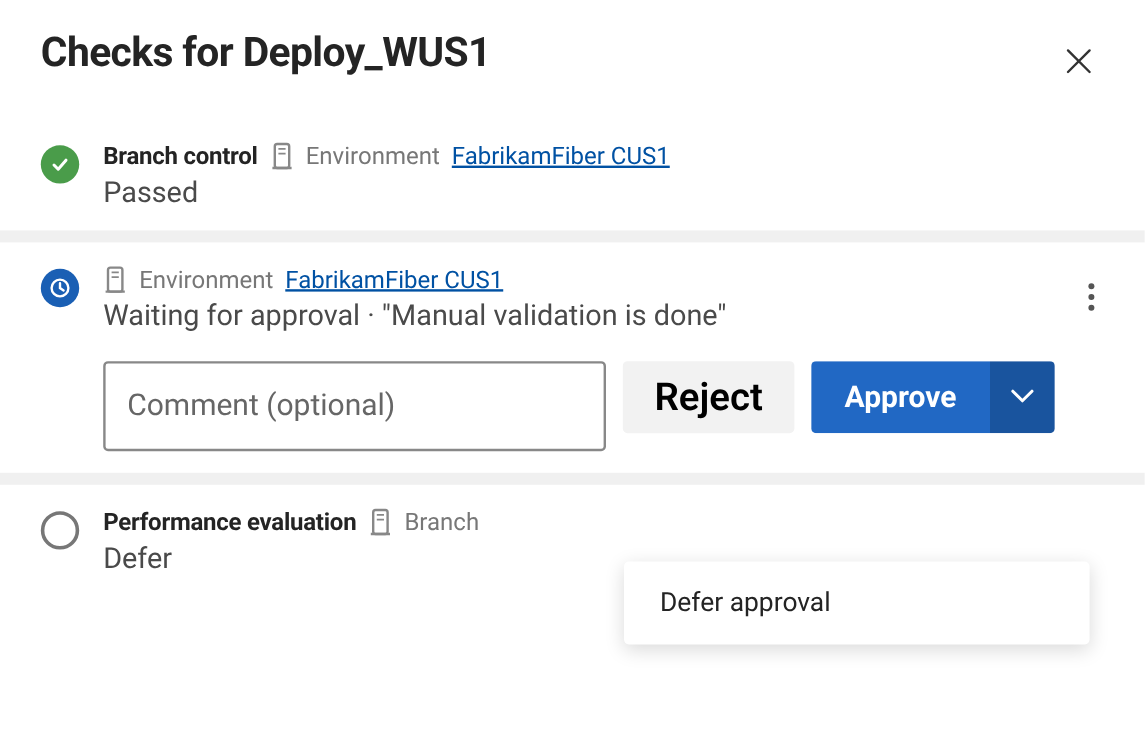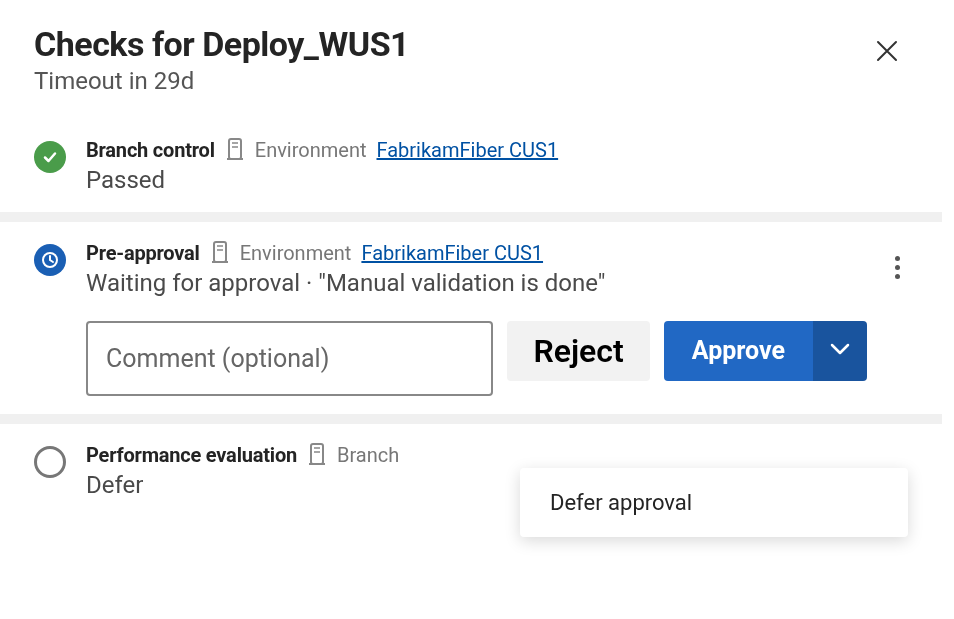--- a/index.html
+++ b/index.html
@@ -6,21 +6,21 @@
     body {
       font-family: -apple-system, BlinkMacSystemFont, "Segoe UI", Roboto, Helvetica, Arial, sans-serif;
       width: 954px;
       height: 619px;
       background: #fff;
       color: #242424;
       overflow: hidden;
       position: relative;
     }
     .panel {
-      padding: 24px 12px 0 0;
+      padding: 24px 0 0 0;
     }
     .header {
       display: flex;
       justify-content: space-between;
       align-items: flex-start;
       padding: 0 34px 24px 34px;
     }
     .header-left { flex: 1; }
     .title {
       font-size: 34px;
@@ -191,21 +191,20 @@
     .more-dot { width: 5px; height: 5px; background: #555; border-radius: 50%; }
     .clip-env { color: #777; white-space: nowrap; overflow: hidden; }
   </style>
 </head>
 <body>
 
 <div class="panel">
   <div class="header">
     <div class="header-left">
       <h1 class="title">Checks for Deploy_WUS1</h1>
-      <div class="subtitle">Timeout in 29d</div>
     </div>
     <button class="close-btn">
       <span>
         <svg width="22" height="22" viewBox="0 0 22 22">
             <path d="M2 2 L20 20 M20 2 L2 20" stroke="#333" stroke-width="2" fill="none" stroke-linecap="round"></path>
           </svg>
       </span>
     </button>
   </div>
 
@@ -236,21 +235,20 @@
 
   <div class="check-row">
     <div class="status-icon status-waiting">
       <svg width="18" height="18" viewBox="0 0 18 18">
           <circle cx="9" cy="9" r="7" stroke="#fff" stroke-width="2" fill="none"></circle>
           <path d="M9 5 V9 L12 11" stroke="#fff" stroke-width="2" fill="none" stroke-linecap="round"></path>
         </svg>
     </div>
     <div class="check-body">
       <div class="check-header">
-        <span class="check-name">Pre-approval</span>
         <span class="env-icon">
           <svg width="20" height="26" viewBox="0 0 20 26">
               <rect x="4" y="2" width="12" height="20" rx="2" stroke="#888" stroke-width="2" fill="none"></rect>
               <path d="M2 22 H18" stroke="#888" stroke-width="2"></path>
               <path d="M7 6 H13 M7 10 H13" stroke="#888" stroke-width="1.5"></path>
             </svg>
         </span>
         <span class="env-label">Environment</span>
         <a class="env-link">FabrikamFiber CUS1</a>
       </div>

